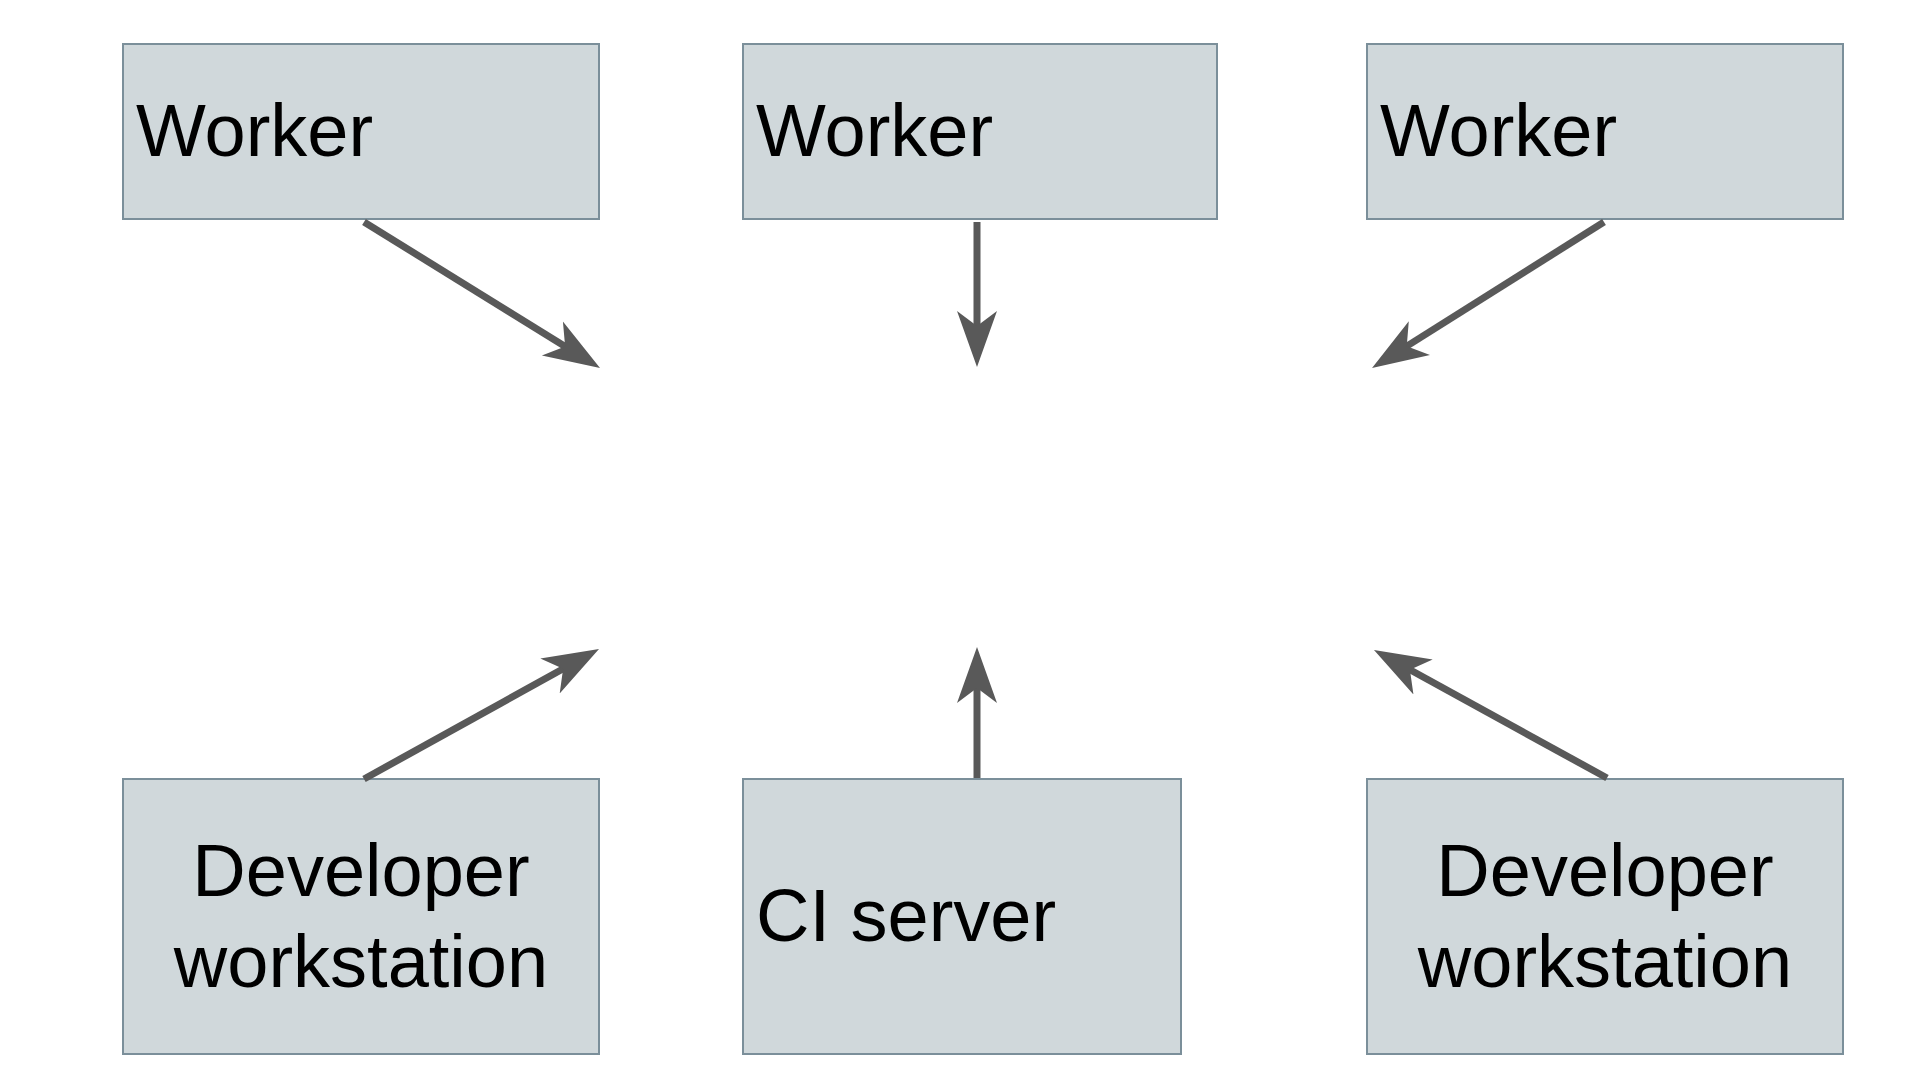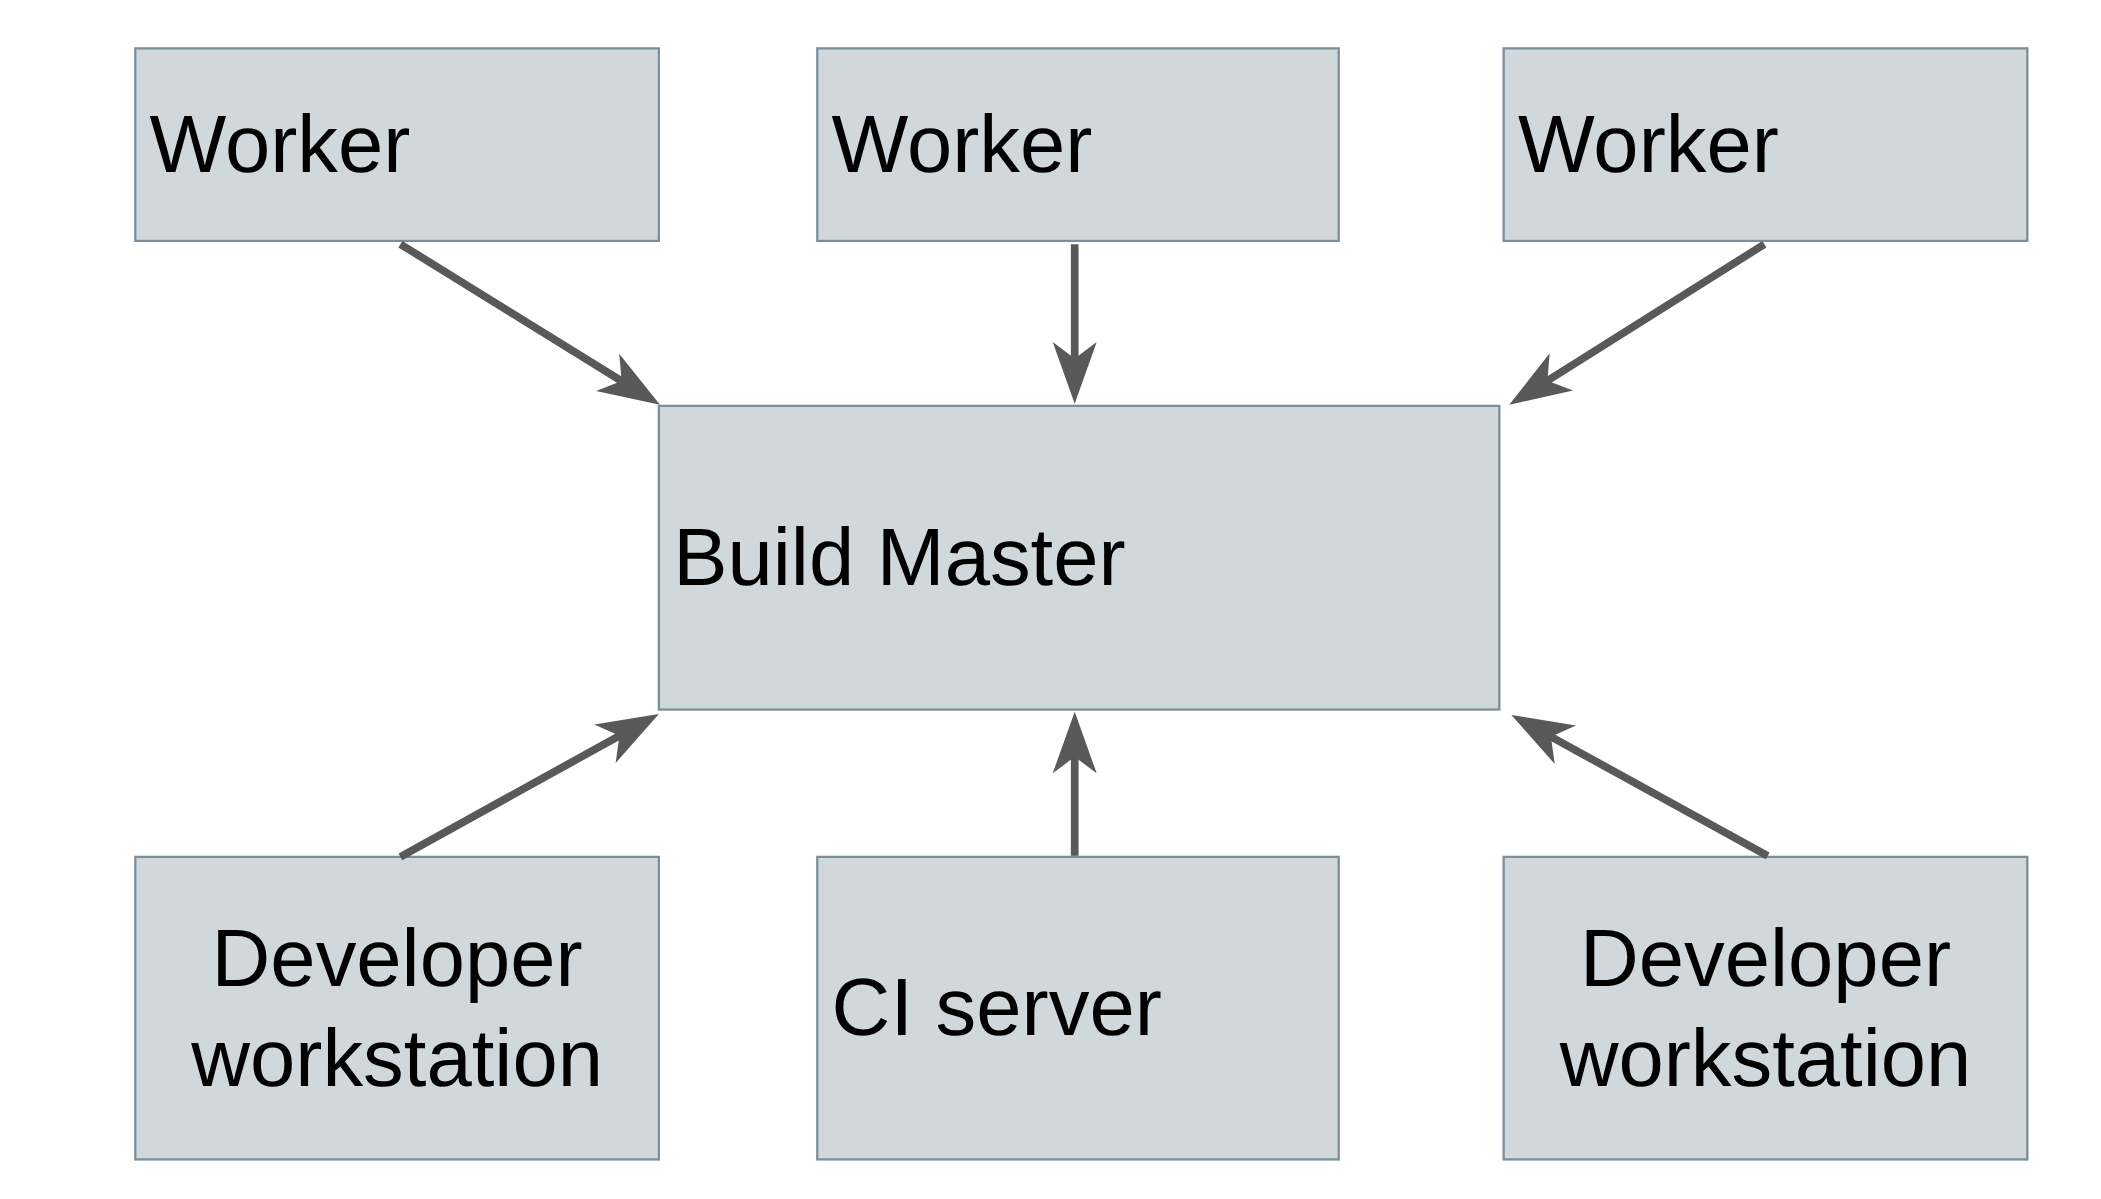--- a/index.html
+++ b/index.html
@@ -33,21 +33,21 @@
     font-size: 74px;
     line-height: 1.22;
     color: var(--text-color);
     padding: 0 12px;
   }
   #n-worker-1      { left: 122px;  top: 43px;  width: 478px; height: 177px; }
   #n-worker-2      { left: 742px;  top: 43px;  width: 476px; height: 177px; }
   #n-worker-3      { left: 1366px; top: 43px;  width: 478px; height: 177px; }
   #n-build-master  { left: 598px;  top: 368px; width: 766px; height: 278px; }
   #n-dev-left      { left: 122px;  top: 778px; width: 478px; height: 277px; }
-  #n-ci-server     { left: 742px;  top: 778px; width: 476px; height: 277px; }
+  #n-ci-server     { left: 742px;  top: 778px; width: 440px; height: 277px; }
   #n-dev-right     { left: 1366px; top: 778px; width: 478px; height: 277px; }
   svg.arrows {
     position: absolute;
     left: 0; top: 0;
     width: 1910px; height: 1090px;
     pointer-events: none;
   }
   svg.arrows line {
     stroke: var(--arrow-color);
     stroke-width: 7;
@@ -63,23 +63,20 @@
   </div>
 
   <div class="node" id="n-worker-2">
     <span>Worker</span>
   </div>
 
   <div class="node" id="n-worker-3">
     <span>Worker</span>
   </div>
 
-  <div class="node" id="n-build-master">
-    <span>Build Master</span>
-  </div>
 
   <div class="node" id="n-dev-left">
     <span>Developer workstation</span>
   </div>
 
   <div class="node" id="n-ci-server">
     <span>CI server</span>
   </div>
 
   <div class="node" id="n-dev-right">

